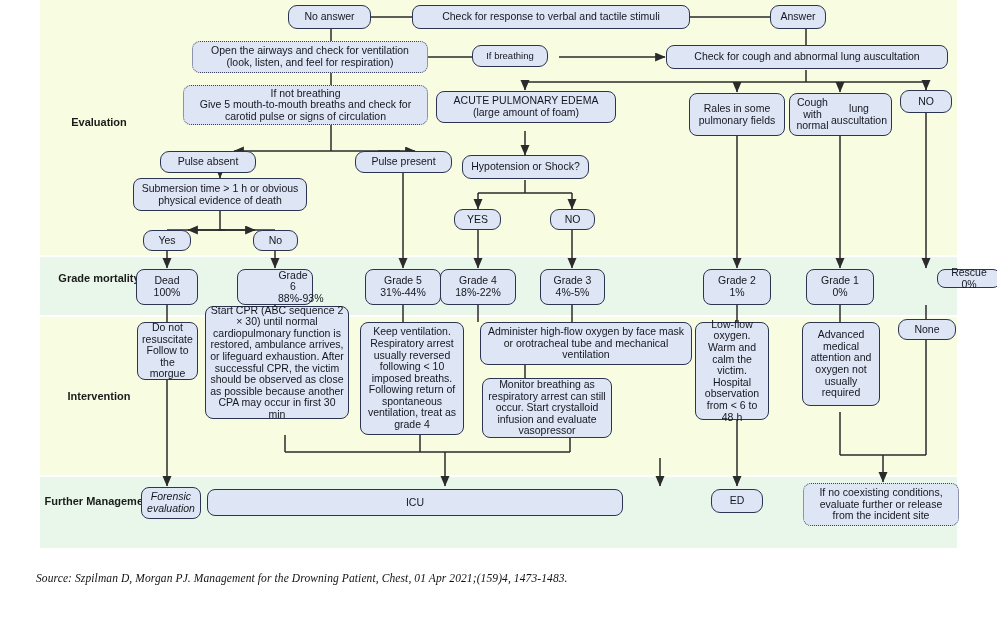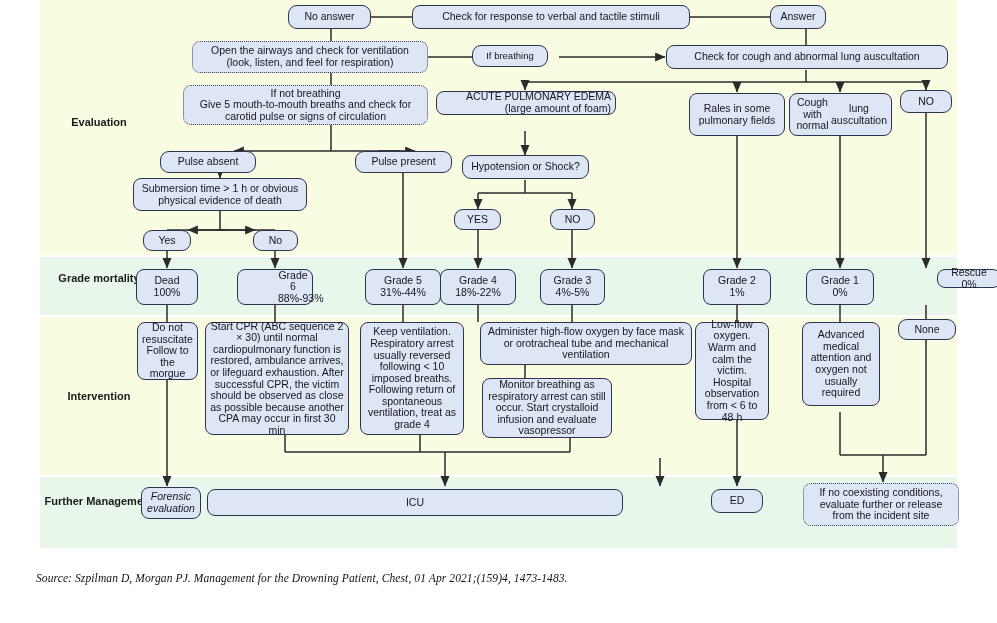--- a/index.html
+++ b/index.html
@@ -166,21 +166,21 @@
   <div class="node pill tiny" style="left:432px;top:45px;width:76px;height:22px;">If breathing</div>
 
   <div class="node" style="left:626px;top:45px;width:282px;height:24px;">Check for cough and abnormal lung auscultation</div>
 
   <div class="node dotted" style="left:143px;top:85px;width:245px;height:40px;flex-direction:column;">
     <span>If not breathing</span>
     <span>Give 5 mouth-to-mouth breaths and check for</span>
     <span>carotid pulse or signs of circulation</span>
   </div>
 
-  <div class="node" style="left:396px;top:91px;width:180px;height:24px;flex-direction:column;text-align:right;">
+  <div class="node" style="left:396px;top:91px;width:180px;height:32px;flex-direction:column;">
     <span>ACUTE PULMONARY EDEMA</span>
     <span>(large amount of foam)</span>
   </div>
 
   <div class="node" style="left:649px;top:93px;width:96px;height:43px;flex-direction:column;">
     <span>Rales in some</span>
     <span>pulmonary fields</span>
   </div>
 
   <div class="node" style="left:749px;top:93px;width:103px;height:43px;flex-direction:row;">
@@ -235,21 +235,21 @@
     <span>Grade 1</span>
     <span>0%</span>
   </div>
   <div class="node" style="left:854px;top:269px;width:64px;height:19px;flex-direction:column;margin-left:43px;">
     <span>Rescue</span>
     <span>0%</span>
   </div>
 
   <div class="node" style="left:97px;top:322px;width:61px;height:58px;">Do not resuscitate Follow to the morgue</div>
 
-  <div class="node" style="left:165px;top:322px;width:144px;height:113px;">Start CPR (ABC sequence 2 × 30) until normal cardiopulmonary function is restored, ambulance arrives, or lifeguard exhaustion. After successful CPR, the victim should be observed as close as possible because another CPA may occur in first 30 min</div>
+  <div class="node" style="left:165px;top:306px;width:144px;height:113px;">Start CPR (ABC sequence 2 × 30) until normal cardiopulmonary function is restored, ambulance arrives, or lifeguard exhaustion. After successful CPR, the victim should be observed as close as possible because another CPA may occur in first 30 min</div>
 
   <div class="node" style="left:320px;top:322px;width:104px;height:113px;">Keep ventilation. Respiratory arrest usually reversed following &lt; 10 imposed breaths. Following return of spontaneous ventilation, treat as grade 4</div>
 
   <div class="node" style="left:440px;top:322px;width:212px;height:43px;">Administer high-flow oxygen by face mask or orotracheal tube and mechanical ventilation</div>
 
   <div class="node" style="left:442px;top:378px;width:130px;height:60px;">Monitor breathing as respiratory arrest can still occur. Start crystalloid infusion and evaluate vasopressor</div>
 
   <div class="node" style="left:655px;top:322px;width:74px;height:98px;">Low-flow oxygen. Warm and calm the victim. Hospital observation from &lt; 6 to 48 h</div>
 
   <div class="node" style="left:762px;top:322px;width:78px;height:84px;">Advanced medical attention and oxygen not usually required</div>

